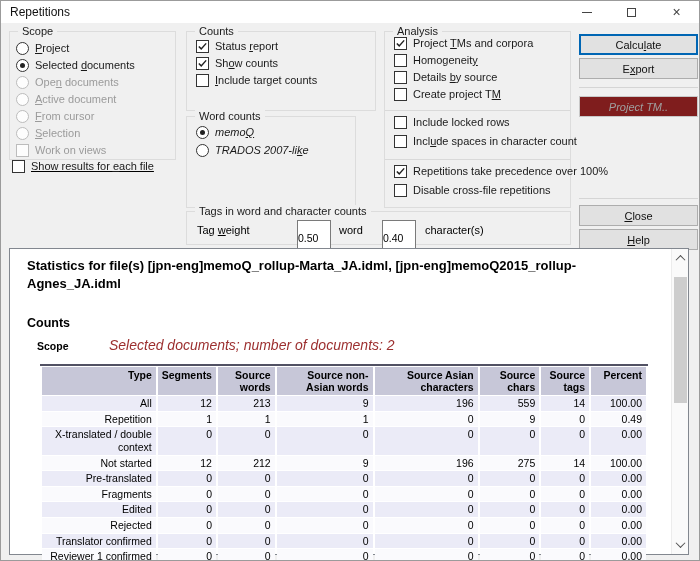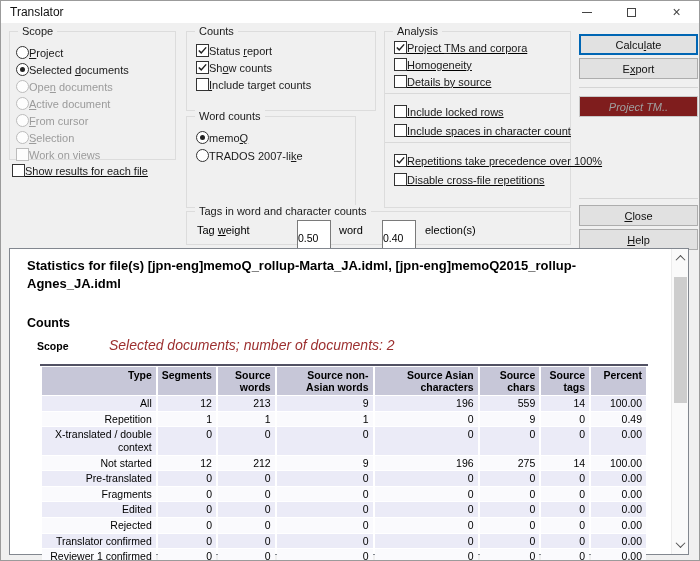--- a/index.html
+++ b/index.html
@@ -22,35 +22,35 @@
   .legend { position:absolute; top:-7px; left:8px; background:#f0f0f0; padding:0 4px; font-size:11px; color:#1a1a1a; white-space:nowrap; }
 
   .scope-group      { left:8px;   top:30px;  width:167px; height:129px; }
   .counts-group     { left:185px; top:30px;  width:190px; height:80px;  }
   .wordcounts-group { left:185px; top:115px; width:170px; height:92px;  }
   .analysis-group   { left:383px; top:30px;  width:187px; height:177px; }
   .tags-group       { left:185px; top:210px; width:385px; height:34px;  }
 
   .scope-group .optlist      { padding:10px 0 0 6px; }
   .counts-group .optlist     { padding:8px 0 0 9px; }
-  .wordcounts-group .optlist { padding:9px 0 0 9px; }
+  .wordcounts-group .optlist { padding:9px 0 0 9px;font-style:italic; }
   .wordcounts-group .opt     { height:18px; }
 
-  .opt { display:flex; align-items:flex-end; height:17px; white-space:nowrap; }
+  .opt { display:flex; align-items:flex-start; gap:6px; height:17px; white-space:nowrap; }
   .opt .lbl { font-size:11px; color:#1a1a1a; }
   .opt.disabled .lbl { color:#9b9b9b; }
 
   .checkbox, .radio { width:13px; height:13px; background:#fff; border:1px solid #333; flex:0 0 auto; position:relative; display:inline-flex; align-items:center; justify-content:center; }
   .radio { border-radius:50%; }
   .radio.checked::after { content:""; width:5px; height:5px; border-radius:50%; background:#222; }
   .opt.disabled .checkbox, .opt.disabled .radio { border-color:#bcbcbc; background:#fdfdfd; }
 
   .standalone-check { position:absolute; left:11px; top:159px;text-decoration:underline; }
 
-  #analysis-sections { width:100%;text-decoration:underline; }
+  #analysis-sections { width:100%; }
   .sec { padding:5px 0 5px 9px; }
   .sec + .sec { border-top:1px solid #d9d9d9; }
   .sec.s2 .opt, .sec.s3 .opt { height:19px; }
 
   
   .tags-label  { position:absolute; left:10px; top:12px; }
   .tagsinput { position:absolute; top:8px; width:34px; height:35px; border:1px solid #7a7a7a; background:#fff; font-family:inherit; font-size:10.5px; padding:1px 0; }
   .in1 { left:110px; } .in2 { left:195px; }
   .tags-word  { position:absolute; left:152px; top:12px; }
   .tags-chars { position:absolute; left:238px; top:12px; }
@@ -87,21 +87,21 @@
   .sb-thumb { position:absolute; left:2px; width:13px; top:28px; height:126px; background:#cdcdcd; }
 
   u { text-decoration:underline; }
 </style>
 </head>
 <body>
 
 <div class="window">
 
   <div class="titlebar">
-    <span class="title">Translator</span>
+    <span class="title">Repetitions</span>
     <div class="winbtns">
       <div class="wbtn">
           <span class="glyph-min"></span>
         </div>
       <div class="wbtn">
           <span class="glyph-max"></span>
         </div>
       <div class="wbtn">
           <span class="glyph-close">×</span>
         </div>
@@ -204,20 +204,24 @@
               <span class="lbl">Project <u>T</u>Ms and corpora</span>
             </div>
             <div class="opt">
               <span class="checkbox"></span>
               <span class="lbl">Homogeneit<u>y</u></span>
             </div>
             <div class="opt">
               <span class="checkbox"></span>
               <span class="lbl">Details <u>b</u>y source</span>
             </div>
+            <div class="opt">
+              <span class="checkbox"></span>
+              <span class="lbl">Create project T<u>M</u></span>
+            </div>
           </div>
           <div class="sec s2">
             <div class="opt">
               <span class="checkbox"></span>
               <span class="lbl">Include locked rows</span>
             </div>
             <div class="opt">
               <span class="checkbox"></span>
               <span class="lbl">Incl<u>u</u>de spaces in character count</span>
             </div>
@@ -238,21 +242,21 @@
           </div>
         </div>
     </div>
 
     <div class="group tags-group">
       <span class="legend">Tags in word and character counts</span>
       <span class="tags-label" id="tag-weight-label">Tag <u>w</u>eight</span>
       <input class="tagsinput in1" readonly="" value="0.50" style="">
       <span class="tags-word">word</span>
       <input class="tagsinput in2" readonly="" value="0.40" style="">
-      <span class="tags-chars">election(s)</span>
+      <span class="tags-chars">character(s)</span>
     </div>
 
     <button id="btn-calculate" class="btn default" style="top:33px">Calcu<u>l</u>ate</button>
     <button id="btn-export" class="btn" style="top:57px">E<u>x</u>port</button>
     <div class="vsep" style="top:86px"></div>
     <button id="btn-project-tm" class="btn disabled" style="top:95px">Project TM..</button>
     <div class="vsep" style="top:197px"></div>
     <button id="btn-close" class="btn" style="top:204px"><u>C</u>lose</button>
     <button id="btn-help" class="btn" style="top:228px"><u>H</u>elp</button>
   </div>

